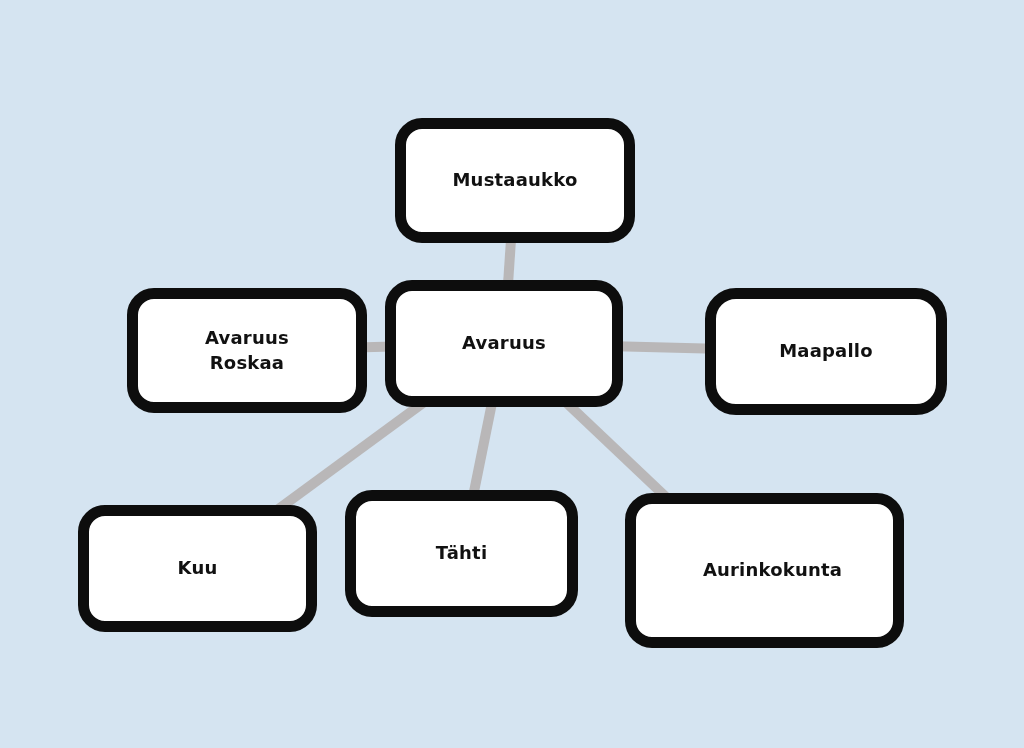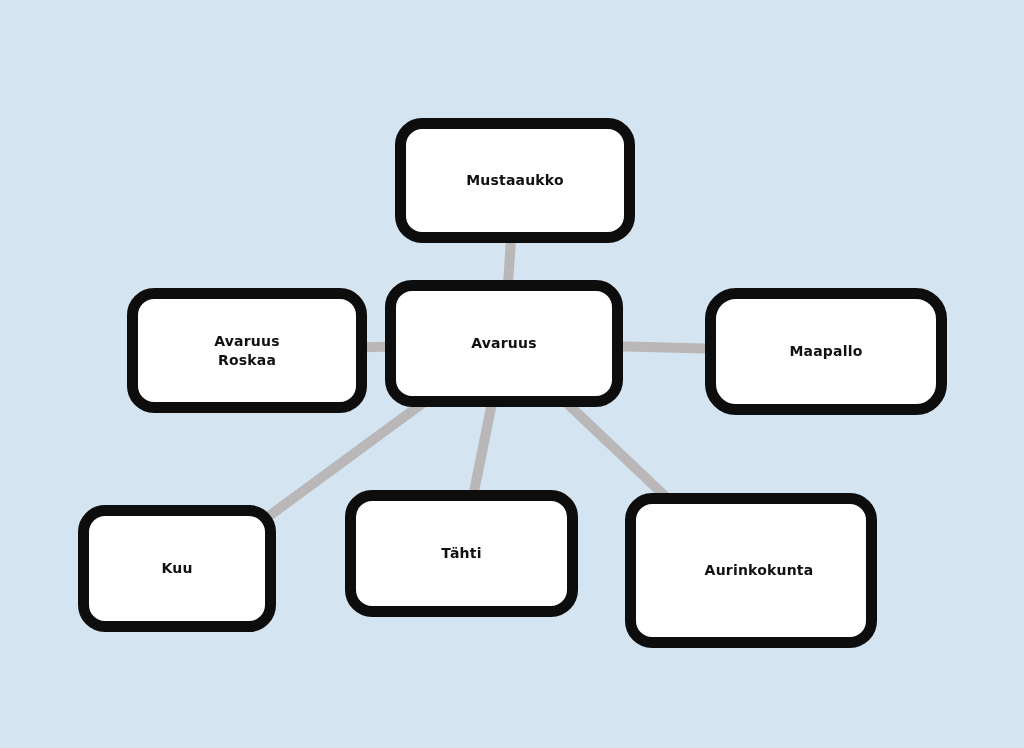--- a/index.html
+++ b/index.html
@@ -29,21 +29,21 @@
     background: #ffffff;
     border: 11px solid #0d0d0d;
     border-radius: 27px;
     display: flex;
     align-items: center;
     justify-content: center;
     text-align: center;
     cursor: pointer;
   }
   .node .label {
-    font-size: 14px;
+    font-size: 18px;
     font-weight: 700;
     color: #111111;
     line-height: 1.35;
     letter-spacing: 0.2px;
     padding: 0 10px;
     user-select: none;
   }
 </style>
 </head>
 <body>
@@ -63,23 +63,23 @@
       </div>
       <div class="node" style="left: 385px; top: 280px; width: 238px; height: 127px;">
         <span class="label">Avaruus</span>
       </div>
       <div class="node" style="left: 127px; top: 288px; width: 240px; height: 125px;">
         <span class="label">Avaruus<br>Roskaa</span>
       </div>
       <div class="node" style="left: 705px; top: 288px; width: 242px; height: 127px; border-radius: 31px;">
         <span class="label">Maapallo</span>
       </div>
-      <div class="node" style="left: 78px; top: 505px; width: 198px; height: 127px;">
+      <div class="node" style="left: 78px; top: 505px; width: 239px; height: 127px;">
         <span class="label">Kuu</span>
       </div>
       <div class="node" style="left: 345px; top: 490px; width: 233px; height: 127px;">
         <span class="label">Tähti</span>
       </div>
-      <div class="node" style="left: 625px; top: 493px; width: 252px; height: 155px; padding-left: 16px;">
+      <div class="node" style="left: 625px; top: 493px; width: 279px; height: 155px; padding-left: 16px;">
         <span class="label">Aurinkokunta</span>
       </div>
     </div>
 </div>
 
 </body></html>

